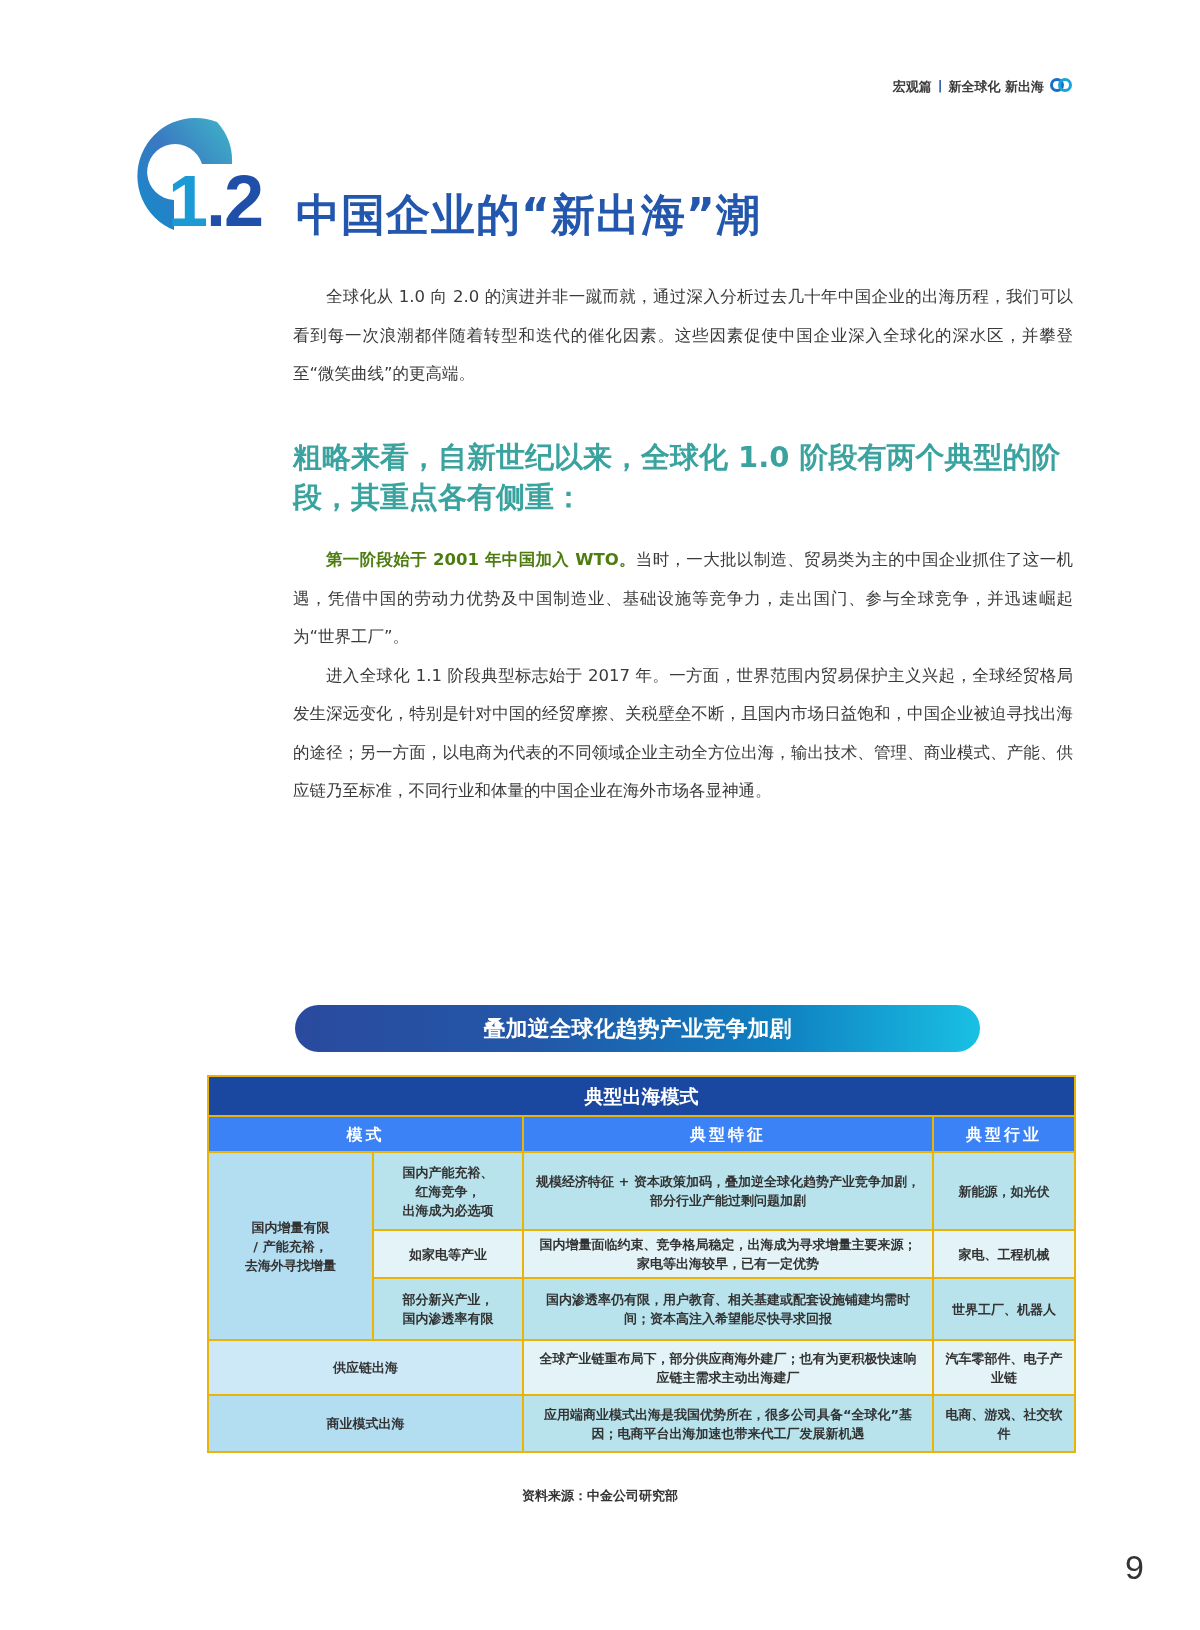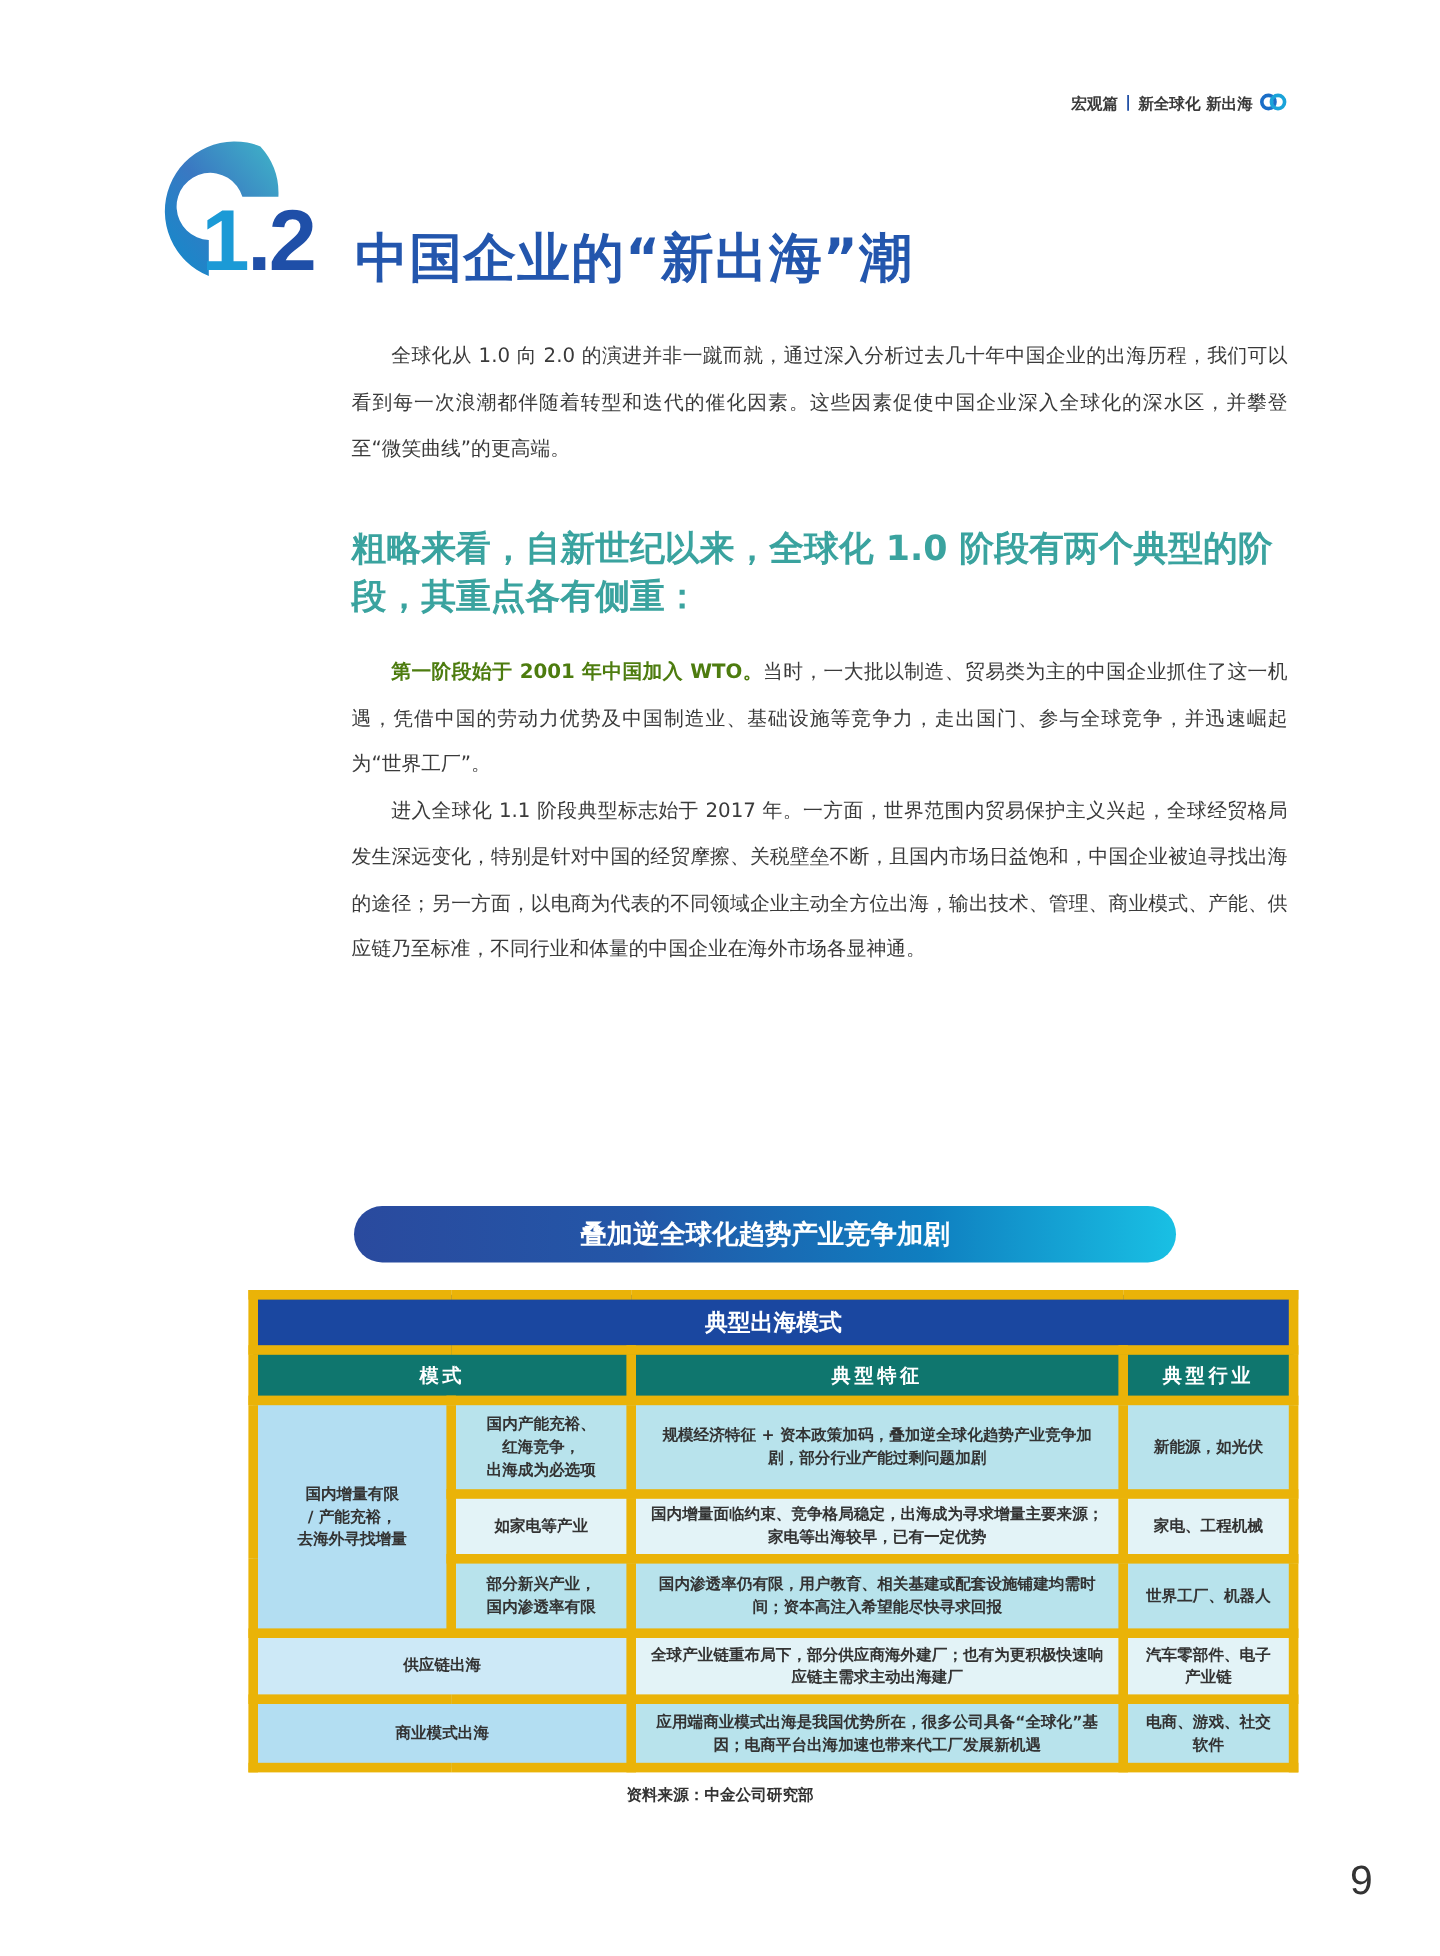--- a/index.html
+++ b/index.html
@@ -59,28 +59,28 @@
     color: #fff; font-weight: bold; font-size: 22px;
     display: flex; align-items: center; justify-content: center;
   }
 
   table.modes {
     position: absolute; left: 207px; top: 1075px; width: 867px;
     border-collapse: collapse; table-layout: fixed;
     font-size: 13px; color: #333; font-weight: bold;
   }
   table.modes td, table.modes th {
-    border: 8px solid #eab308; text-align: center; vertical-align: middle;
+    border: 2px solid #eab308; text-align: center; vertical-align: middle;
     padding: 4px 10px; line-height: 19px;
   }
   table.modes .title-row th {
     background: #1a47a0; color: #fff; font-size: 19px; height: 34px; padding: 2px;
   }
   table.modes .head-row th {
-    background: #0f766e; color: #fff; font-size: 16px; height: 26px; letter-spacing: 3px;
+    background: #3b82f6; color: #fff; font-size: 16px; height: 26px; letter-spacing: 3px;
   }
   .c-main { background: #b3def2; }
   .c-sub-a { background: #b8e3ec; }
   .c-sub-b { background: #e3f3f7; }
   .c-supply { background: #cde9f7; }
 
   .source {
     position: absolute; left: 0; width: 1200px; top: 1487px; text-align: center;
     font-size: 13px; color: #333; font-weight: bold;
   }

